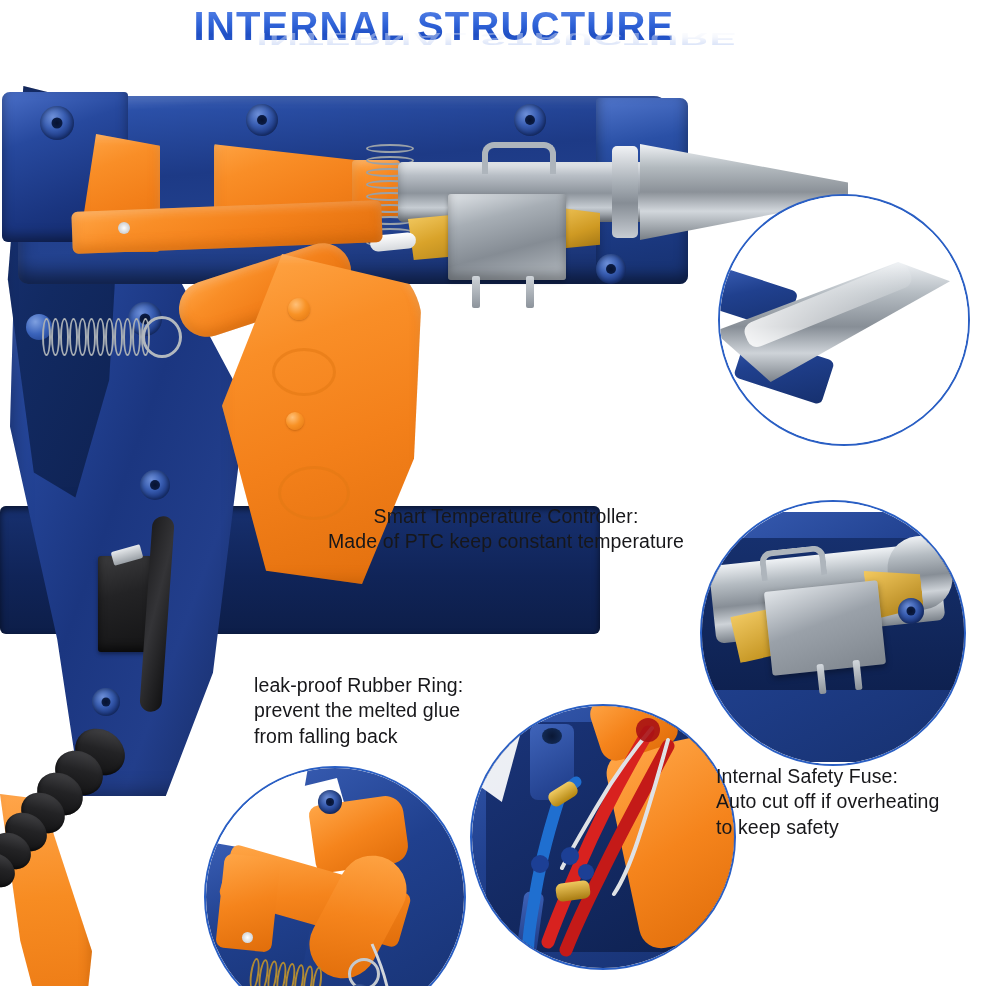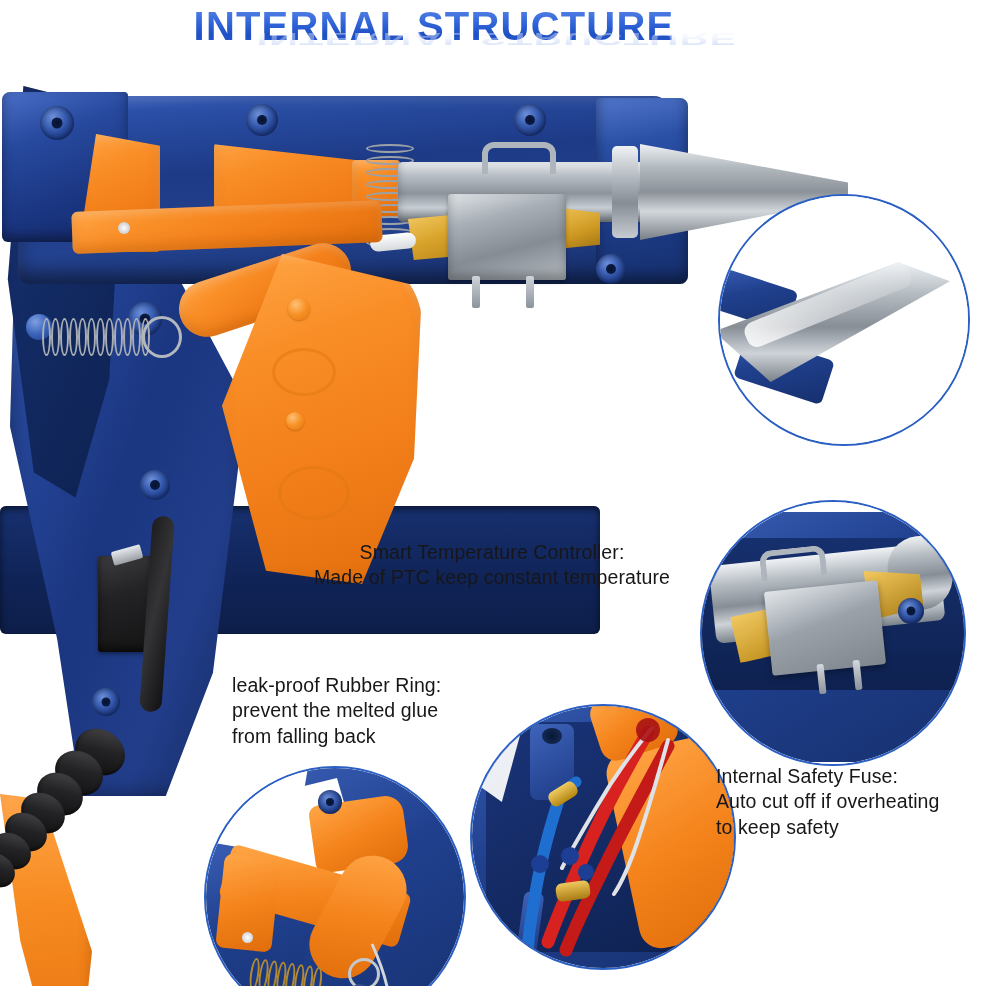--- a/index.html
+++ b/index.html
@@ -471,24 +471,24 @@
       </svg>
 
       <div style="position:absolute;left:76px;top:80px;width:30px;height:16px;border-radius:6px;
            background:linear-gradient(180deg,#f0cb63,#b4860f);transform:rotate(-32deg);"></div>
       <div style="position:absolute;left:84px;top:176px;width:34px;height:18px;border-radius:6px;
            background:linear-gradient(180deg,#eec85e,#a97c12);transform:rotate(-8deg);"></div>
     </div>
   </div>
 
 
-  <div class="label c" style="left:272px;top:504px;width:440px;margin-top:36px;">Smart Temperature Controller:
+  <div class="label c" style="left:286px;top:504px;width:440px;">Smart Temperature Controller:
 Made of PTC keep constant temperature</div>
 
-  <div class="label l" style="left:232px;top:673px;width:290px;">leak-proof Rubber Ring:
+  <div class="label l" style="left:254px;top:673px;width:290px;">leak-proof Rubber Ring:
 prevent the melted glue
 from falling back</div>
 
   <div class="label l" style="left:716px;top:764px;width:280px;">Internal Safety Fuse:
 Auto cut off if overheating
 to keep safety</div>
 
 </div>
 
 </body></html>

